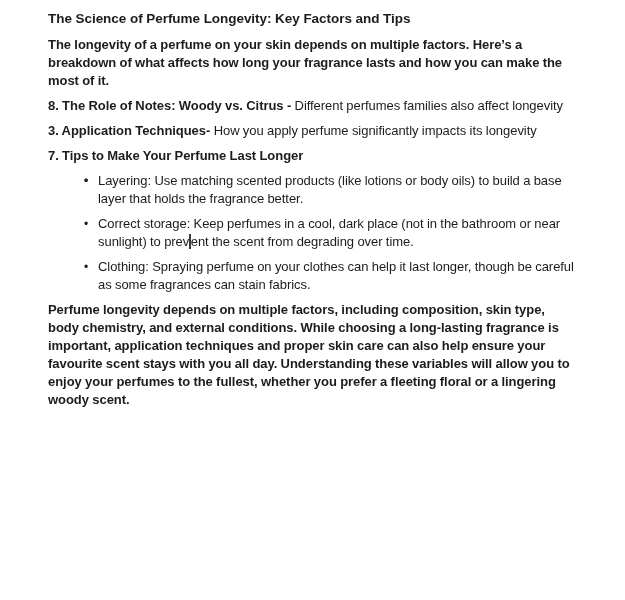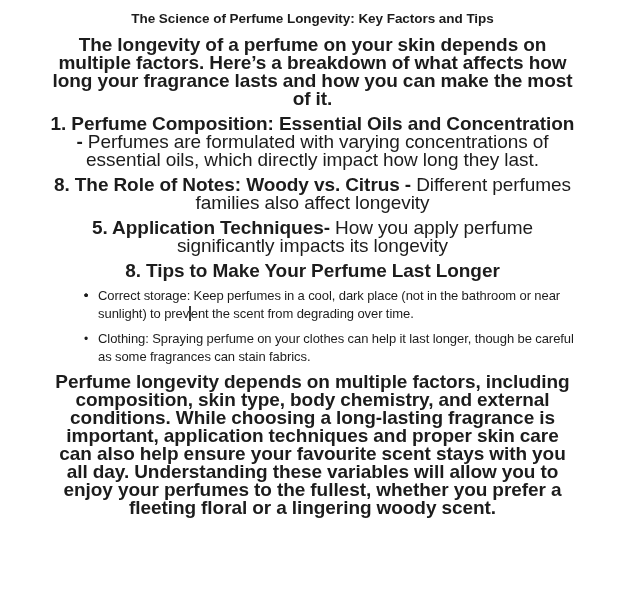--- a/index.html
+++ b/index.html
@@ -15,31 +15,30 @@
     padding: 10px 48px 0 48px;
     background: #ffffff;
     color: #1c1c1c;
     font-family: "Liberation Sans", "DejaVu Sans", sans-serif;
     overflow: hidden;
   }
   .title {
     font-size: 13.5px;
     font-weight: 700;
     line-height: 18px;
-    text-align: center;
+    text-align: left;
     margin: 0 0 8px 0;
     letter-spacing: -0.05px;
   }
   .para {
-    font-size: 19px;
+    font-size: 13px;
     line-height: 18px;
     margin: 0 0 7px 0;
     letter-spacing: -0.05px;
     word-spacing: -0.2px;
-    text-align: center;
   }
   .bold { font-weight: 700; }
   ul.bullets {
     list-style: none;
     margin: 2px 0 7px 0;
     padding: 0 0 0 50px;
   }
   ul.bullets li {
     position: relative;
     font-size: 13px;
@@ -64,33 +63,32 @@
 </style>
 </head>
 <body>
 
 <div class="page">
 
   <h1 class="title">The Science of Perfume Longevity: Key Factors and Tips</h1>
 
   <p class="para bold">The longevity of a perfume on your skin depends on multiple factors. Here’s a breakdown of what affects how long your fragrance lasts and how you can make the most of it.</p>
 
-  <p class="para"><span class="bold">1. Perfume Composition: Essential Oils and Concentration - </span><span>Perfumes are formulated with varying concentrations of essential oils, which directly impact how long they last.</span></p>
 
   <p class="para"><span class="bold">8. The Role of Notes: Woody vs. Citrus - </span><span>Different perfumes families also affect longevity</span></p>
 
 
 
-  <p class="para"><span class="bold">5. Application Techniques-</span><span> How you apply perfume significantly impacts its longevity</span></p>
+  <p class="para"><span class="bold">3. Application Techniques-</span><span> How you apply perfume significantly impacts its longevity</span></p>
 
 
-  <p class="para"><span class="bold">8. Tips to Make Your Perfume Last Longer</span><span></span></p>
+  <p class="para"><span class="bold">7. Tips to Make Your Perfume Last Longer</span><span></span></p>
 
   <ul class="bullets">
     <li><span class="marker">•</span></li>
-    <li><span class="marker">•</span></li>
+    <li><span class="marker">•</span><span>Layering: Use matching scented products (like lotions or body oils) to build a base layer that holds the fragrance better.</span></li>
     <li><span class="marker">•</span><span>Correct storage: Keep perfumes in a cool, dark place (not in the bathroom or near sunlight) to prev</span><span class="caret"></span><span>ent the scent from degrading over time.</span></li>
     <li><span class="marker">•</span><span>Clothing: Spraying perfume on your clothes can help it last longer, though be careful as some fragrances can stain fabrics.</span></li>
   </ul>
 
   <p class="para bold">Perfume longevity depends on multiple factors, including composition, skin type, body chemistry, and external conditions. While choosing a long-lasting fragrance is important, application techniques and proper skin care can also help ensure your favourite scent stays with you all day. Understanding these variables will allow you to enjoy your perfumes to the fullest, whether you prefer a fleeting floral or a lingering woody scent.</p>
 
 </div>
 
 </body></html>

